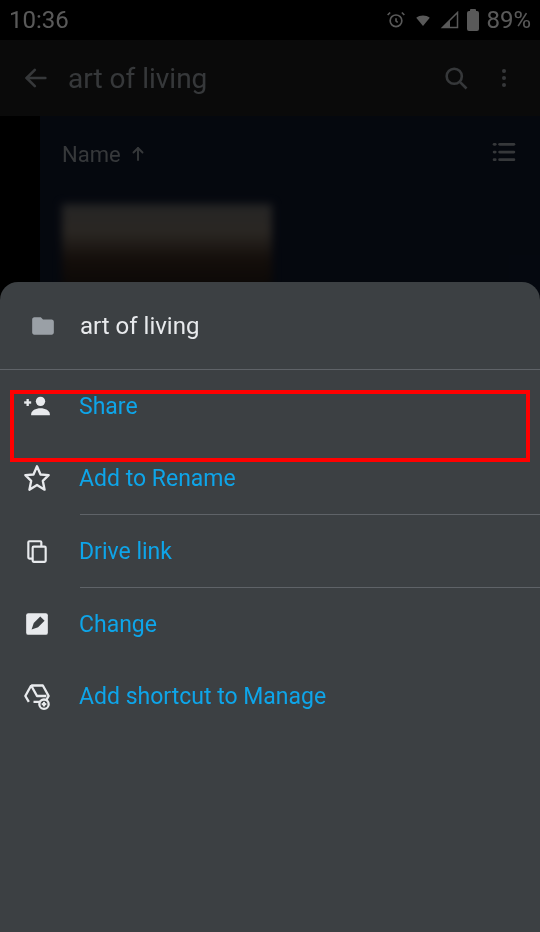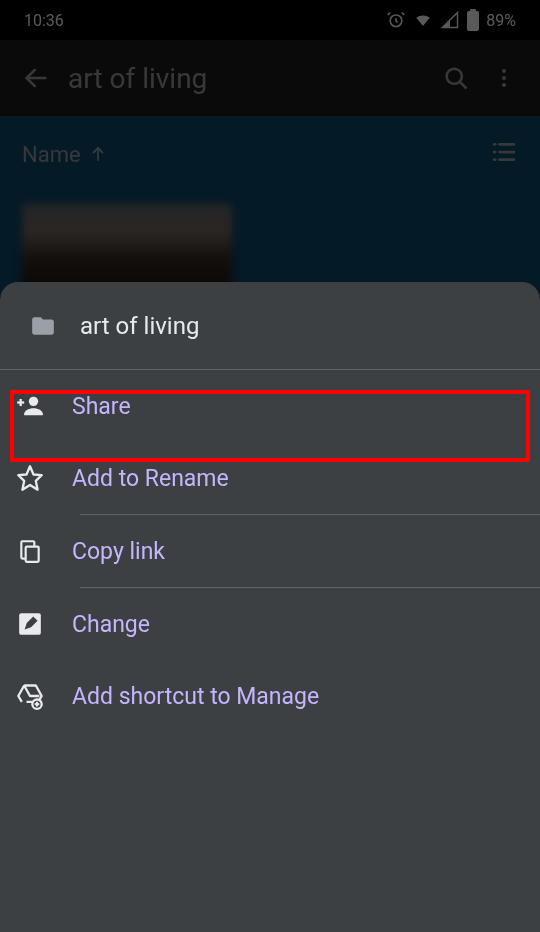--- a/index.html
+++ b/index.html
@@ -3,54 +3,54 @@
   <meta charset="utf-8">
   <style>
     * { margin: 0; padding: 0; box-sizing: border-box; }
     body {
       width: 540px; height: 932px;
       background: #000; font-family: Roboto, -apple-system, Arial, sans-serif;
       color: #e8eaed; overflow: hidden; position: relative;
     }
     .status-bar {
       height: 40px; display: flex; align-items: center;
-      justify-content: space-between; padding: 0 24px; font-size: 16px;
+      justify-content: space-between; padding: 0 9px; font-size: 24px;
       font-weight: 400; color: #fff;
     }
     .status-right { display: flex; align-items: center; gap: 6px; justify-content: flex-end; }
     .status-right svg { display: block; }
     .dim-layer { opacity: 0.35; }
     .app-bar {
       height: 76px; display: flex; align-items: center; padding: 0 12px;
       background: #1f1f1f;
     }
     .back-btn { width: 48px; height: 48px; display: flex; align-items: center; justify-content: center; }
     .title { flex: 1; font-size: 28px; font-weight: 400; color: #9aa0a6; padding-left: 8px; }
     .icon-btn { width: 48px; height: 48px; display: flex; align-items: center; justify-content: center; }
-    .content { background: #0c4a6e; padding: 18px 22px 0 22px; }
+    .content { background: #0f172a; padding: 18px 22px 0 22px; margin-left: 40px; }
     .sort-row { display: flex; align-items: center; justify-content: space-between; height: 40px; }
     .sort-label { font-size: 22px; color: #9aa0a6; display: flex; align-items: center; gap: 8px; }
     .thumb {
       width: 210px; height: 92px; margin-top: 30px;
       background: linear-gradient(180deg, #6b6b6b 0%, #7a7065 30%, #3a2a20 60%, #1a1410 100%);
       filter: blur(4px);
     }
     .sheet {
       position: absolute; left: 0; right: 0; top: 282px; bottom: 0;
       background: #3c4043; border-radius: 18px 18px 0 0;
       display: flex; flex-direction: column; overflow: hidden;
     }
     .sheet-header {
       height: 88px; display: flex; align-items: center; gap: 22px;
       padding: 0 28px; border-bottom: 1px solid #5f6368;
     }
     .sheet-header .name { font-size: 24px; color: #e8eaed; }
     .menu-item {
       height: 72px; display: flex; align-items: center; gap: 28px;
-      padding: 0 16px; color: #c4b5fd;
+      padding: 0 23px; color: #0ea5e9;
     }
     .menu-item .icon { width: 28px; display: flex; align-items: center; justify-content: center; }
     .menu-item .lbl { font-size: 23px; }
     .sep { height: 1px; background: #5f6368; margin-left: 80px; }
     .share-highlight {
       position: absolute; left: 10px; top: 108px; width: 520px; height: 72px;
       border: 4px solid #ff0000; pointer-events: none;
     }
   </style>
 </head>
@@ -159,21 +159,21 @@
 
   <div class="sep"></div>
 
   <div class="menu-item">
     <div class="icon">
         <svg width="26" height="28" viewBox="0 0 24 24" fill="none" stroke="#e8eaed" stroke-width="2">
           <rect x="8" y="8" width="12" height="14" rx="1"></rect>
           <path d="M16 8V4a1 1 0 0 0-1-1H5a1 1 0 0 0-1 1v14a1 1 0 0 0 1 1h3"></path>
         </svg>
       </div>
-    <div class="lbl">Copy link</div>
+    <div class="lbl">Drive link</div>
   </div>
 
   <div class="sep"></div>
 
   <div class="menu-item">
     <div class="icon">
         <svg width="26" height="26" viewBox="0 0 24 24" fill="#e8eaed">
           <rect x="2" y="2" width="20" height="20" rx="2" fill="#e8eaed"></rect>
           <path d="M7 17l2-6 6-6 4 4-6 6-6 2z" fill="#3c4043"></path>
         </svg>

